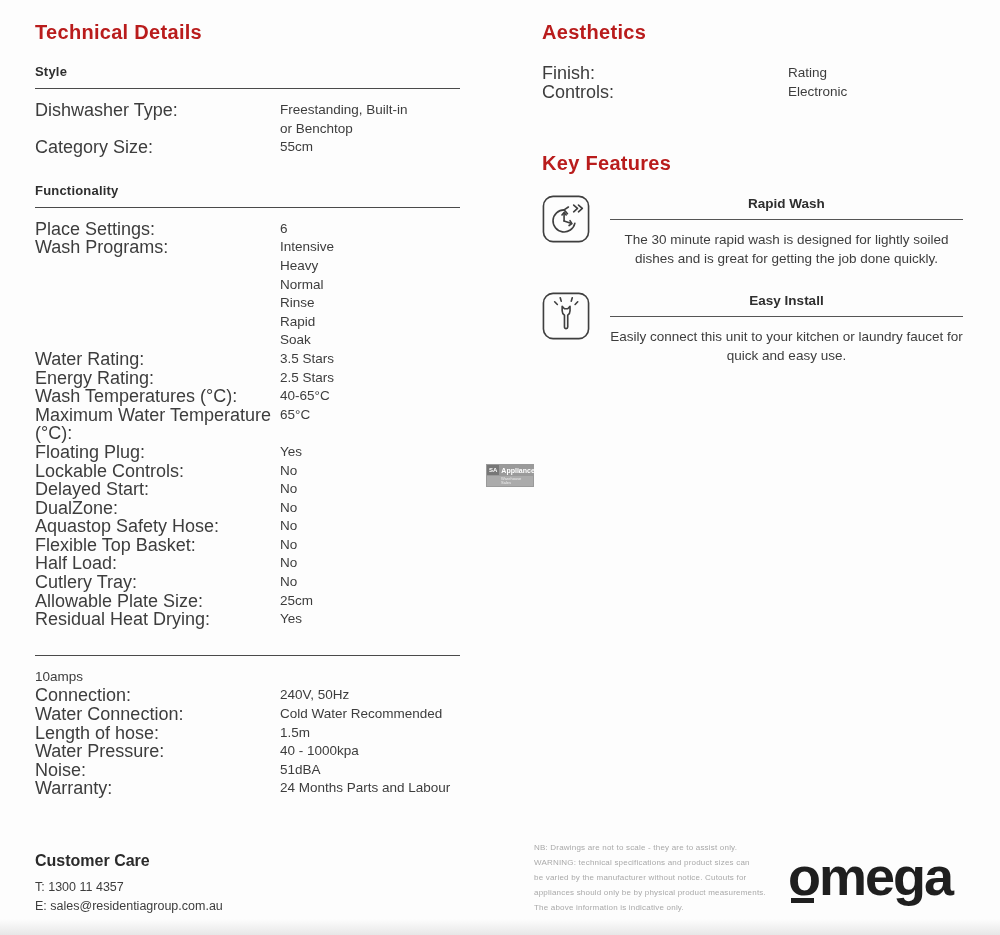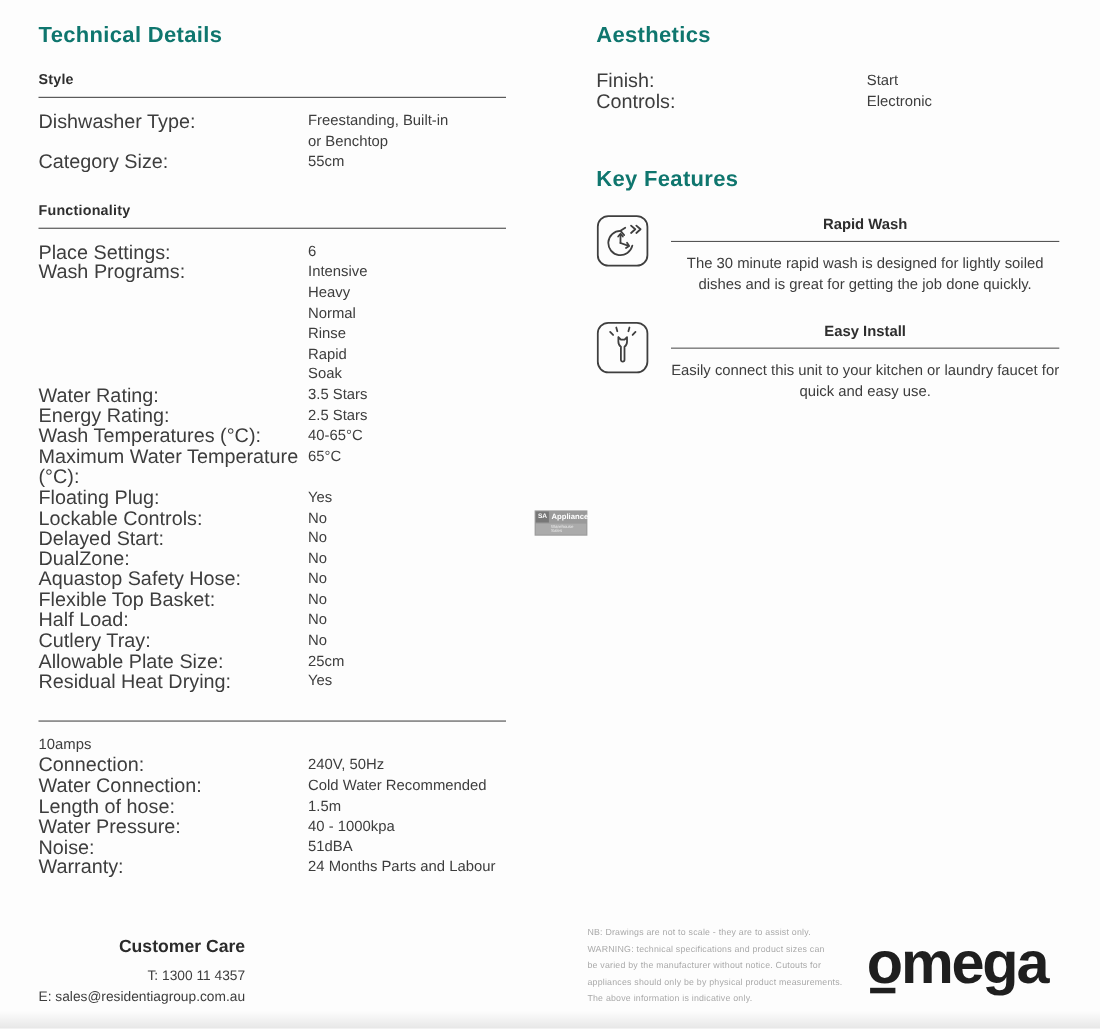--- a/index.html
+++ b/index.html
@@ -10,21 +10,21 @@
     font-family: "Liberation Sans", sans-serif;
     color: #3d3d3d;
     overflow: hidden;
   }
   .col { position: absolute; }
   .left-col  { left: 35px;  top: 20px; width: 425px; }
   .right-col { left: 542px; top: 20px; width: 421px; }
 
   h1.doc-title {
     font-size: 20px; line-height: 24px; font-weight: bold;
-    color: #0f766e; letter-spacing: 0.3px; margin-bottom: 20px;
+    color: #b91c1c; letter-spacing: 0.3px; margin-bottom: 20px;
   }
   .section { margin-top: 26px; }
   .section:first-of-type { margin-top: 0; }
   .section-heading {
     font-size: 13px; font-weight: bold; color: #2e2e2e; letter-spacing: 0.2px;
     margin-bottom: 9px;
   }
   .section-rule { border: none; border-top: 1.5px solid #4a4a4a; margin-bottom: 12px; }
 
   .spec-row { display: flex; align-items: flex-start; }
@@ -35,21 +35,21 @@
 
   .key-features { margin-top: 50px; }
   .feature { display: flex; margin-bottom: 24px; }
   .feature-icon { flex: 0 0 48px; width: 48px; height: 48px; margin-right: 20px; }
   .feature-icon svg { width: 48px; height: 48px; display: block; }
   .feature-body { flex: 1; padding-top: 1px; text-align: center; }
   .feature-title { font-size: 13.5px; font-weight: bold; color: #2e2e2e; margin-bottom: 8px; }
   .feature-rule { border: none; border-top: 1px solid #555; margin-bottom: 10px; }
   .feature-desc { font-size: 13.5px; line-height: 19px; }
 
-  .customer-care { position: absolute; left: 35px; top: 852px; text-align: right; }
+  .customer-care { position: absolute; left: 35px; top: 852px; }
   .cc-title { font-size: 16px; font-weight: bold; color: #2b2b2b; margin-bottom: 8px; }
   .cc-line { font-size: 12.5px; line-height: 19px; }
 
   .fine-print {
     position: absolute; left: 534px; top: 840px; width: 260px;
     font-size: 8px; line-height: 15px; color: #a9a9a9; letter-spacing: 0.2px;
   }
 
   .omega-logo {
     position: absolute; left: 788px; top: 846px;
@@ -232,21 +232,21 @@
       </div>
   </div>
 </div>
 
 <div class="col right-col">
   <h1 class="doc-title">Aesthetics</h1>
   <div class="spec-table">
 
       <div class="spec-row aes-row">
         <div class="spec-label">Finish:</div>
-        <div class="spec-value">Start</div>
+        <div class="spec-value">Rating</div>
       </div>
 
       <div class="spec-row aes-row">
         <div class="spec-label">Controls:</div>
         <div class="spec-value">Electronic</div>
       </div>
     </div>
 
   <div class="key-features">
     <h1 class="doc-title">Key Features</h1>

